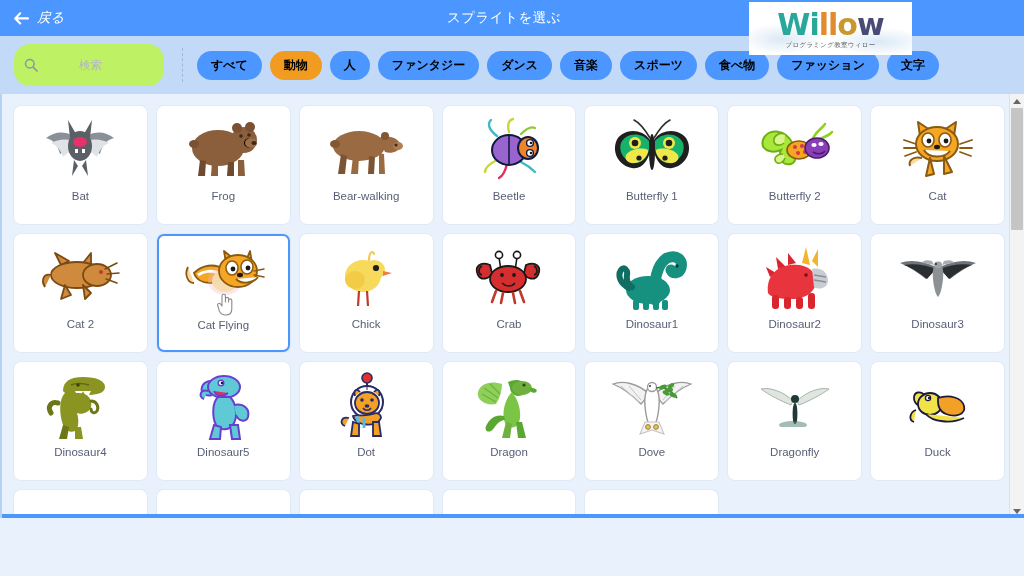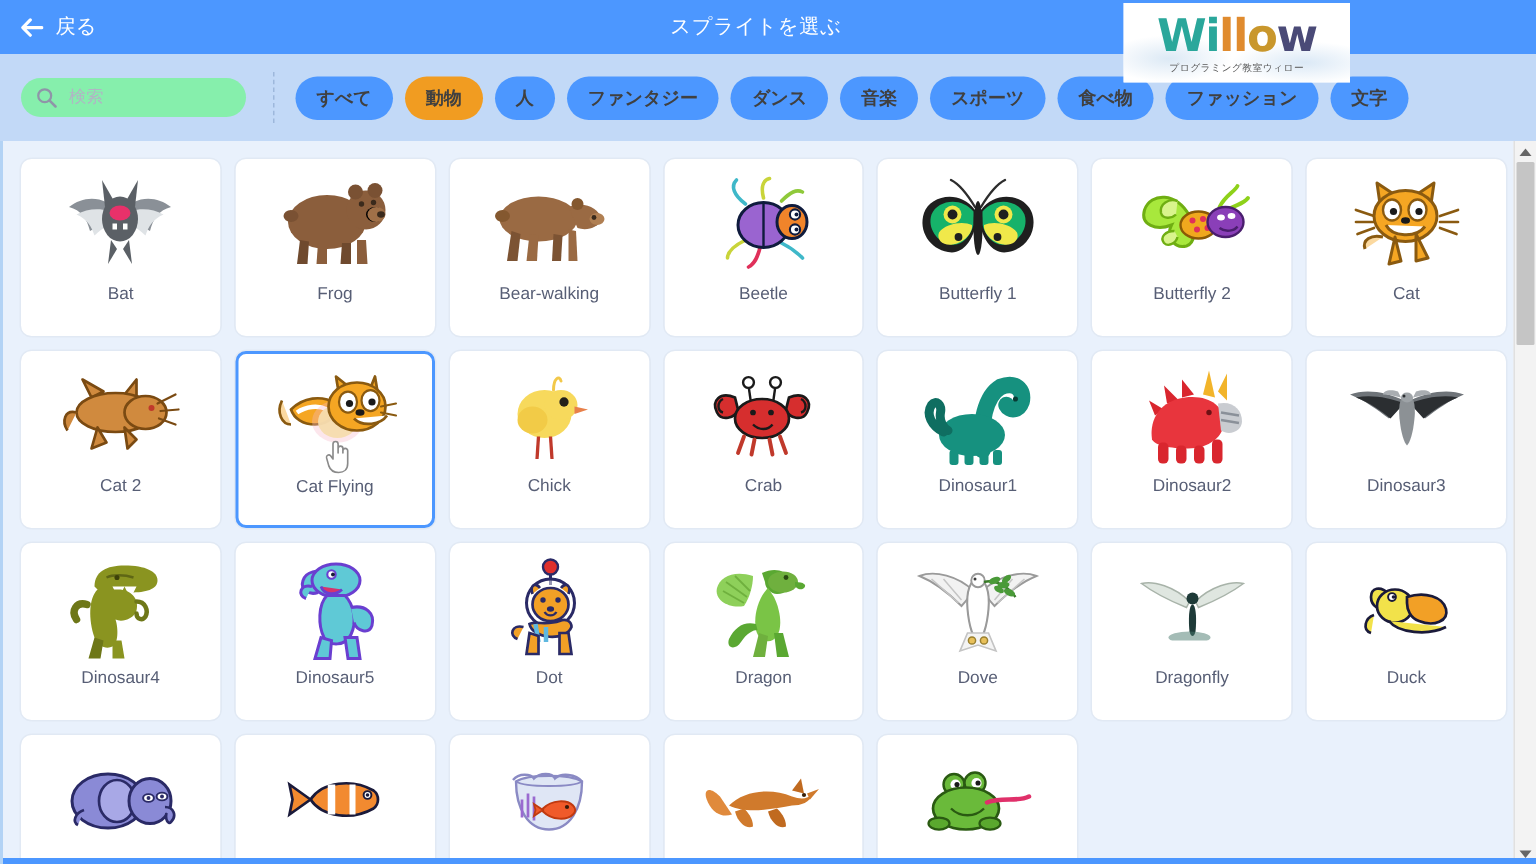--- a/index.html
+++ b/index.html
@@ -18,37 +18,38 @@
     display: flex;
     align-items: center;
   }
   #back-button {
     display: flex; align-items: center; gap: 8px;
     margin-left: 14px;
     color: #ffffff;
     font-size: 13.5px;
     cursor: pointer;
     user-select: none;
+    font-style: italic;
   }
   #back-button .arrow { display: block; line-height: 0; }
   #topbar-title {
     position: absolute;
     left: 0; right: 16px;
     text-align: center;
     color: #ffffff;
     font-size: 13.5px;
     letter-spacing: .5px;
     pointer-events: none;
   }
 
   
   #watermark {
     position: absolute;
     left: 749px; top: 2px;
-    width: 151px; height: 53px;
+    width: 163px; height: 53px;
     background: #ffffff;
     overflow: hidden;
     display: flex;
     flex-direction: column;
     align-items: center;
     justify-content: center;
     z-index: 40;
   }
   #watermark .wm-bg {
     position: absolute; inset: 0;
@@ -86,26 +87,27 @@
   #filterbar {
     height: 58px;
     background: #c2d9f7;
     display: flex;
     align-items: center;
     padding-left: 14px;
     position: relative;
   }
   #search-wrap {
     position: relative;
-    width: 150px; height: 26px;
-    background: #86efac;
+    width: 150px; height: 42px;
+    background: #bef264;
     border-radius: 16px;
     display: flex; align-items: center;
     padding-left: 10px;
     flex: none;
+    gap: 33px;
   }
   #search-wrap .mag { flex: none; line-height: 0; }
   #search-input {
     border: none; outline: none;
     background: transparent;
     margin-left: 8px;
     font-size: 11.5px;
     color: #575e75;
     width: 100px;
     font-family: "Liberation Sans", sans-serif;
@@ -116,34 +118,34 @@
     border-left: 1px dashed #9db8dc;
     margin: 0 14px 0 18px;
     flex: none;
   }
   #tabs { display: flex; align-items: center; gap: 8px; }
   .tab {
     height: 29px;
     padding: 0 14px;
     border-radius: 15px;
     background: #4c97ff;
-    color: #404040;
+    color: #000000;
     font-size: 12px;
     font-weight: bold;
     display: flex; align-items: center; justify-content: center;
     cursor: pointer;
     user-select: none;
     white-space: nowrap;
   }
   .tab.active { background: #f19c21; }
 
   
   #grid-area {
     position: relative;
-    height: 482px;
+    height: 424px;
     background: #e9f1fc;
     border-left: 2px solid #b3d3f5;
     overflow: hidden;
   }
   #grid {
     display: grid;
     grid-template-columns: repeat(7, 1fr);
     gap: 10px;
     padding: 12px 20px 0 12px;
   }

